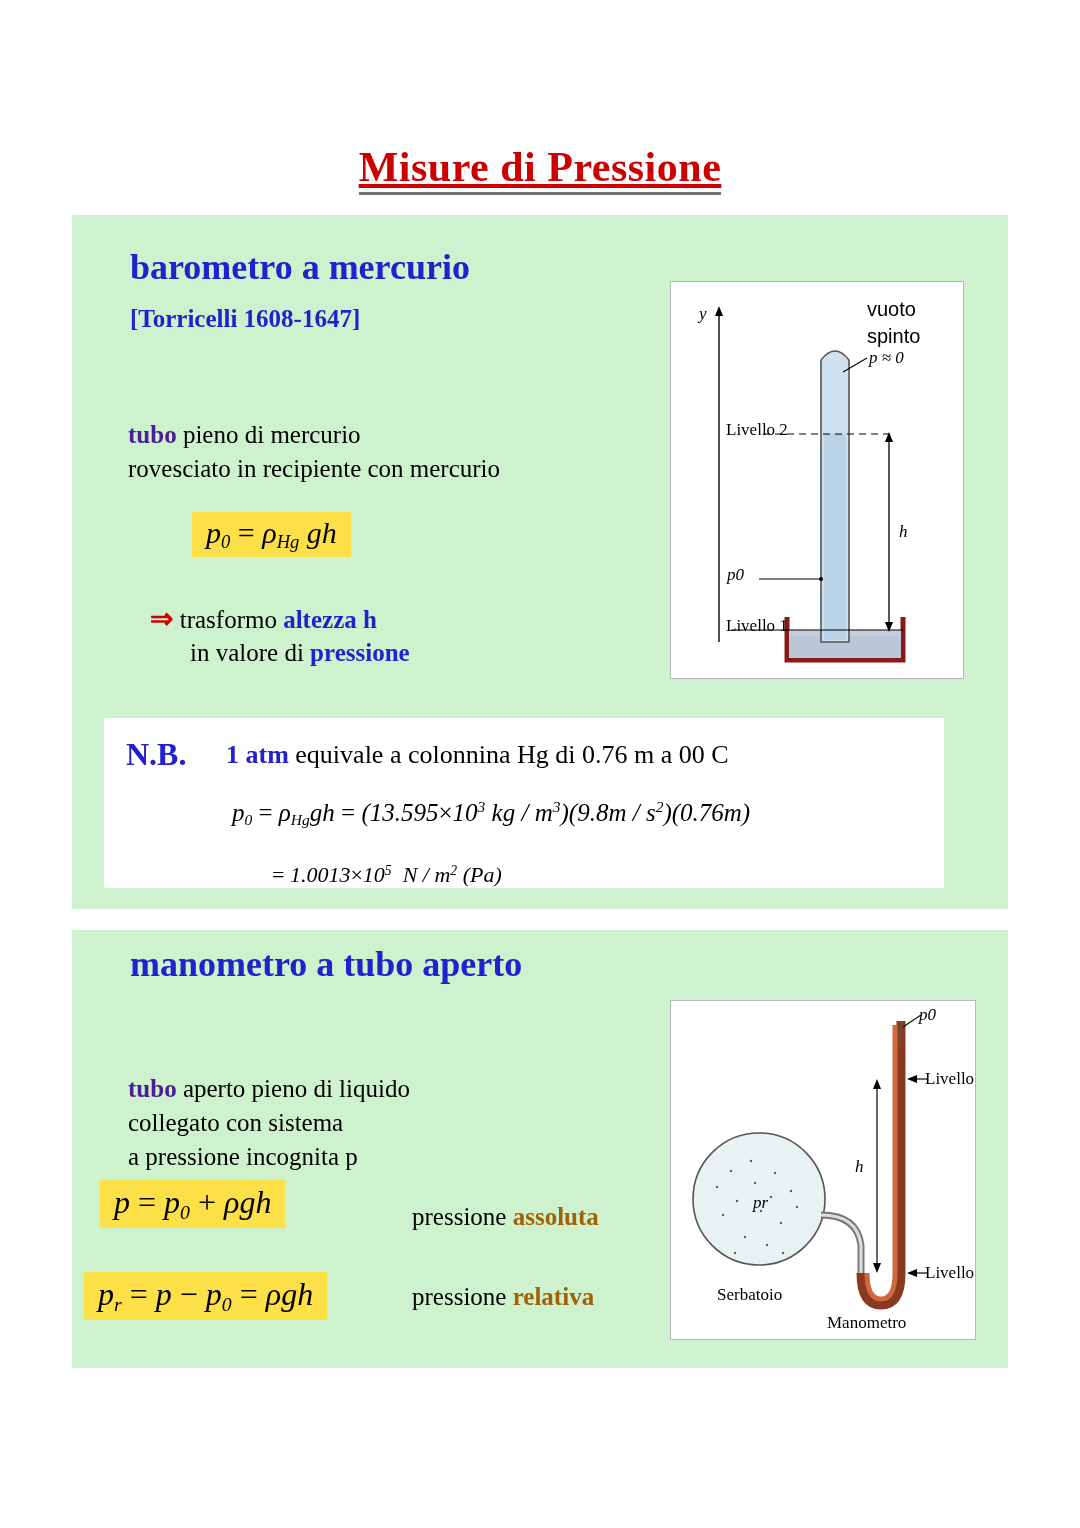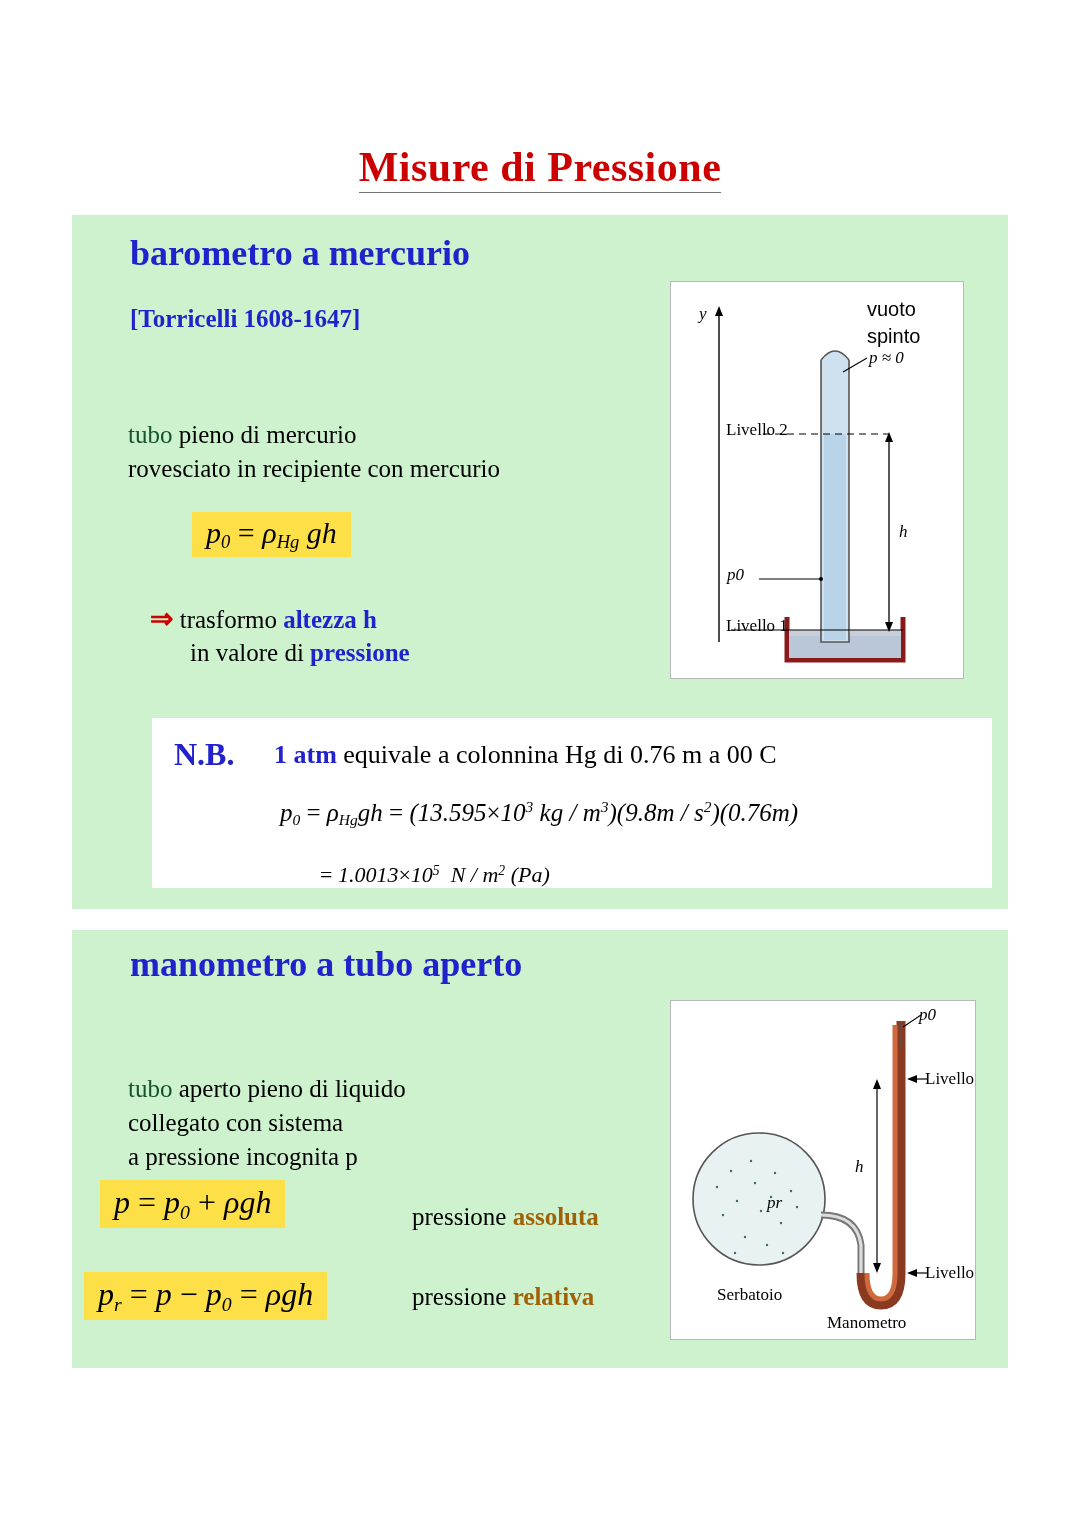--- a/index.html
+++ b/index.html
@@ -26,22 +26,23 @@
     position: absolute;
     left: 0; top: 143px;
     width: 1080px;
     text-align: center;
     font-size: 42px;
     font-weight: bold;
     color: #cc0000;
     letter-spacing: 0.5px;
   }
   .title span {
-    border-bottom: 1px solid #737373;
+    border-bottom: 3px solid #737373;
     padding-bottom: 2px;
+    text-decoration: underline;
   }
   
   .panel {
     position: absolute;
     background: #cdf2cd;
   }
   #panel-barometro {
     left: 72px; top: 215px;
     width: 936px; height: 694px;
   }
@@ -62,22 +63,22 @@
     font-weight: bold;
     color: #2222cc;
   }
   .body-text {
     position: absolute;
     font-size: 25px;
     line-height: 34px;
     color: #000000;
   }
   .body-text .kw {
-    color: #14532d;
-    font-weight: normal;
+    color: #4c1d95;
+    font-weight: bold;
   }
   
   .formula-box {
     position: absolute;
     background: #fde047;
     padding: 4px 14px;
     font-size: 30px;
     font-style: italic;
     white-space: nowrap;
   }
@@ -106,21 +107,20 @@
   .arrow-line .kw {
     color: #2222cc;
     font-weight: bold;
   }
   
   #nb-box {
     position: absolute;
     left: 104px; top: 718px;
     width: 840px; height: 170px;
     background: #ffffff;
-    margin-left: 48px;
   }
   #nb-label {
     position: absolute;
     left: 22px; top: 18px;
     font-size: 32px;
     font-weight: bold;
     color: #2222cc;
   }
   #nb-text {
     position: absolute;
@@ -184,21 +184,21 @@
 <body>
 
 <div class="page">
 
   <div class="title">
     <span>Misure di Pressione</span>
   </div>
 
   <div class="panel" id="panel-barometro"></div>
 
-  <div class="heading-blue" style="left:130px; top:232px;">barometro a mercurio</div>
+  <div class="heading-blue" style="left:130px; top:246px;">barometro a mercurio</div>
 
   <div class="subheading-blue" style="left:130px; top:305px;">[Torricelli 1608-1647]</div>
 
   <div class="body-text" style="left:128px; top:418px;">
     <span class="kw">tubo</span><span> pieno di mercurio</span><br>
     <span>rovesciato in recipiente con mercurio</span>
   </div>
 
   <div class="formula-box" style="left:192px; top:512px;">
     <span><i>p</i><span class="sub">0</span> <span class="upr">=</span> <i>ρ</i><span class="sub">Hg</span> <i>gh</i></span>
@@ -327,19 +327,19 @@
       <line x1="238" y1="272" x2="256" y2="272" stroke="#000" stroke-width="1.2"></line>
       <polygon points="236,272 246,268 246,276" fill="#000"></polygon>
 
       <line x1="206" y1="82" x2="206" y2="268" stroke="#000" stroke-width="1.2"></line>
       <polygon points="206,78 202,88 210,88" fill="#000"></polygon>
       <polygon points="206,272 202,262 210,262" fill="#000"></polygon>
     </svg>
     <div class="fig-label ital" style="left:248px; top:4px;"><i>p</i><span class="sub">0</span></div>
     <div class="fig-label" style="left:254px; top:68px;">Livello 1</div>
     <div class="fig-label ital" style="left:184px; top:156px;">h</div>
-    <div class="fig-label ital" style="left:96px; top:192px;"><i>p</i><span class="sub">r</span></div>
+    <div class="fig-label ital" style="left:82px; top:192px;"><i>p</i><span class="sub">r</span></div>
     <div class="fig-label" style="left:254px; top:262px;">Livello 2</div>
     <div class="fig-label" style="left:30px; top:284px;margin-left:16px;">Serbatoio</div>
     <div class="fig-label" style="left:142px; top:312px;margin-left:14px;">Manometro</div>
   </div>
 
 </div>
 
 </body></html>

